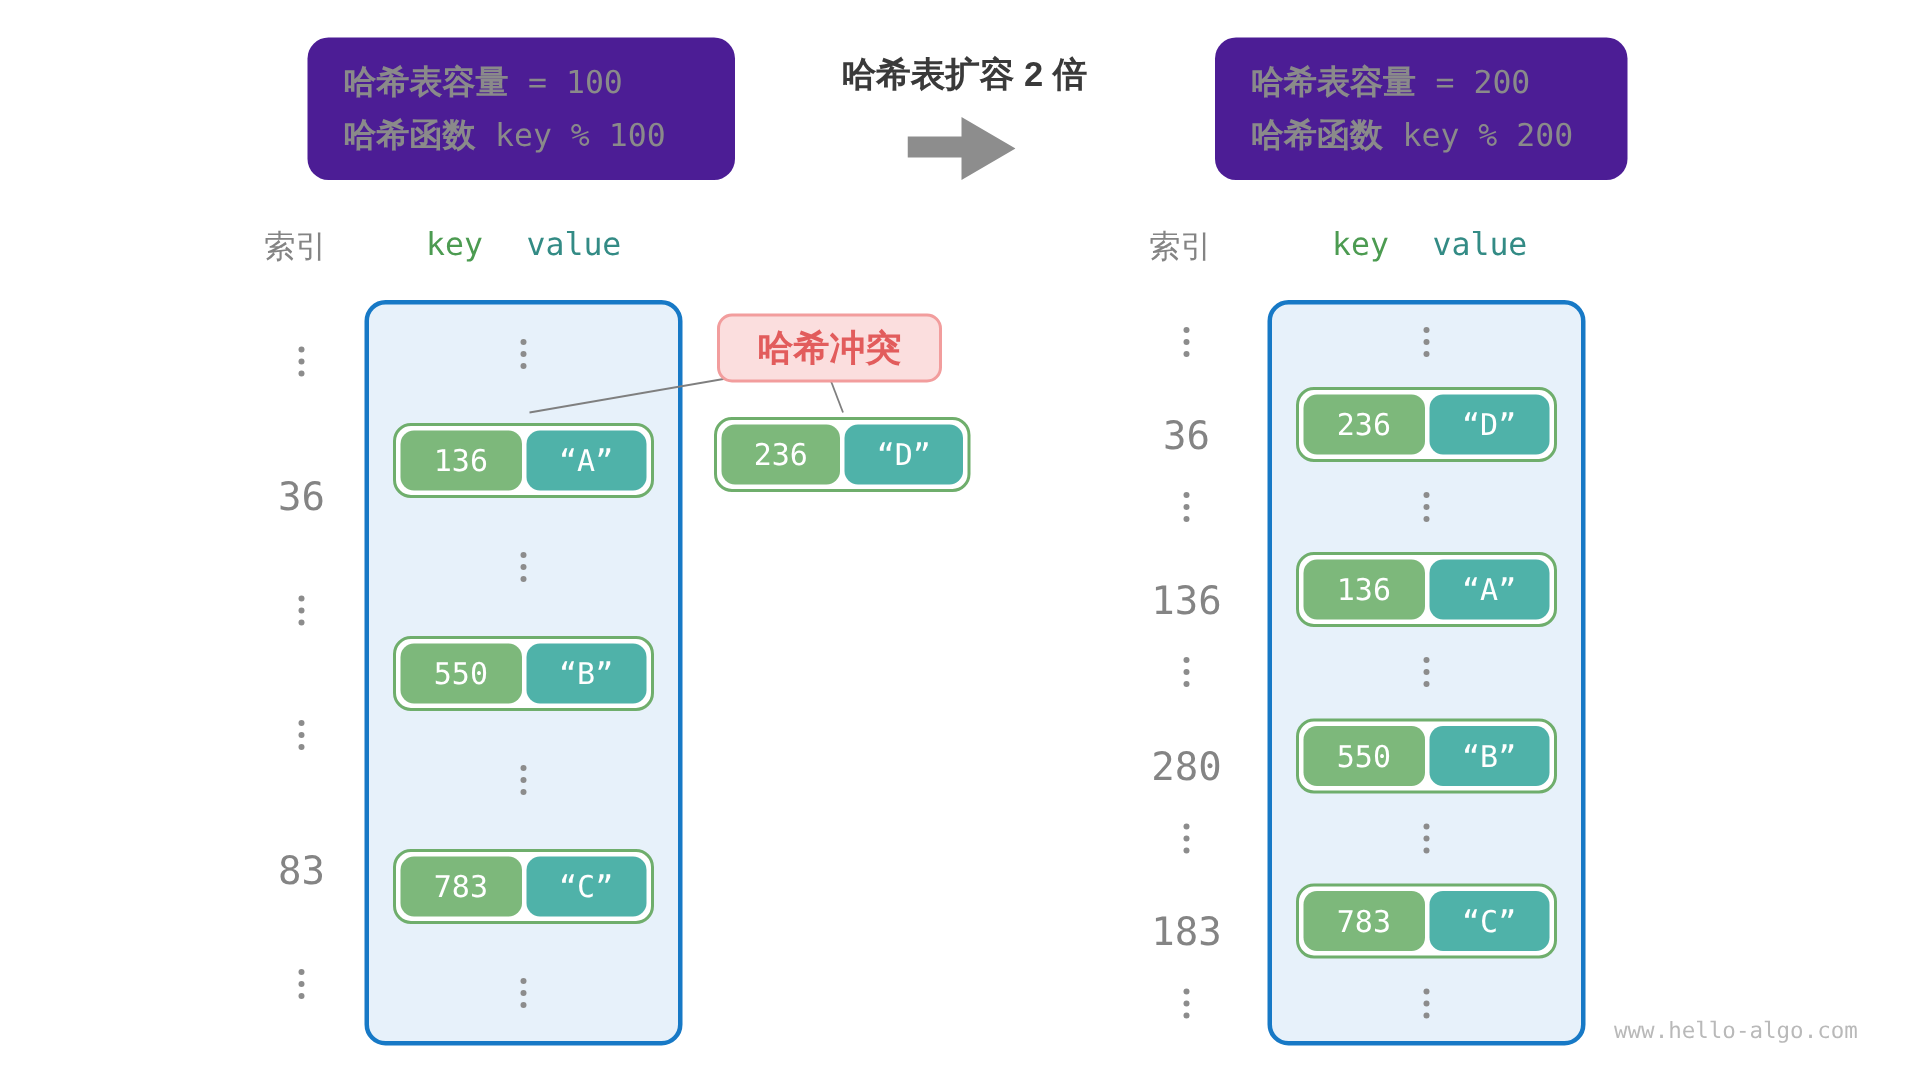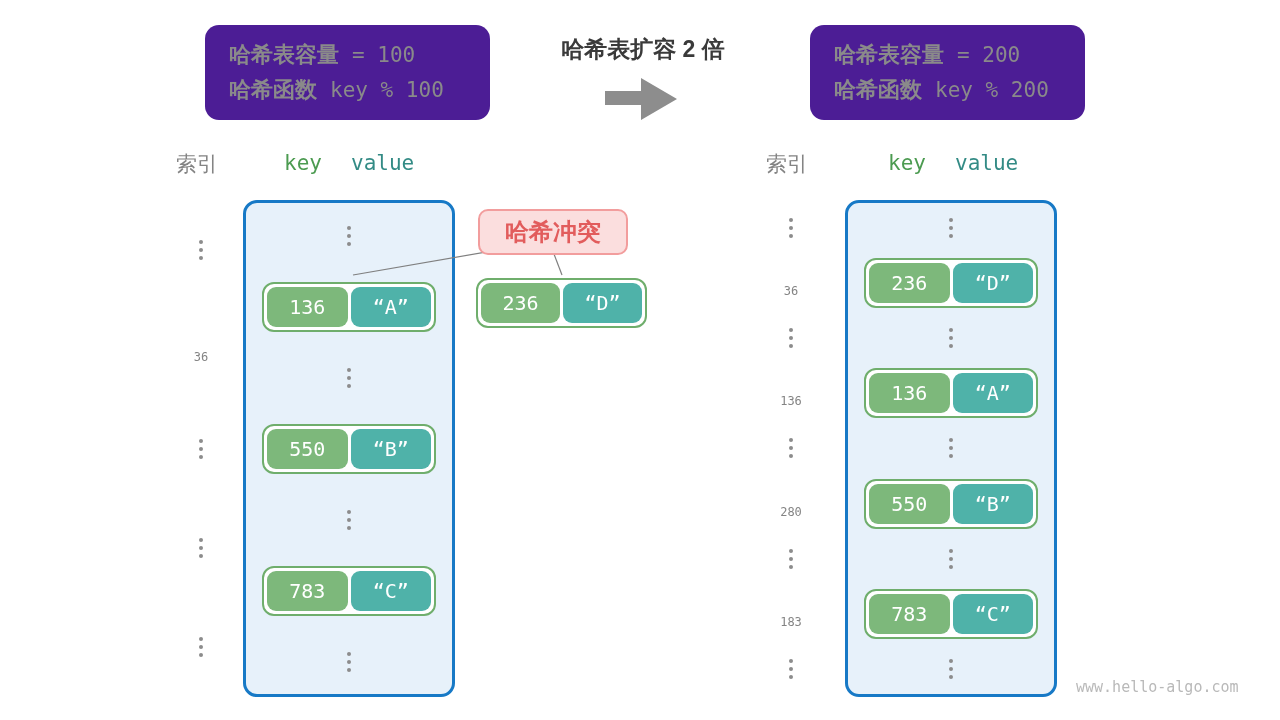--- a/index.html
+++ b/index.html
@@ -44,21 +44,21 @@
     border: 3px solid #1779c6;
     border-radius: 14px;
   }
 
   
   .rows-col { display: flex; flex-direction: column; }
   .row-cell { flex: 1; display: flex; align-items: center; justify-content: center; }
 
   .index-label {
     font-family: "DejaVu Sans Mono", monospace;
-    font-size: 12px; color: #848484; margin-top: 16px;
+    font-size: 26px; color: #848484; margin-top: 16px;
   }
 
   
   .pill {
     width: 174px; height: 50px;
     background: #ffffff;
     border: 2px solid #6fae6c;
     border-radius: 12px;
     display: flex;
     padding: 3px;
@@ -164,20 +164,23 @@
       </div>
     </div>
     <div class="row-cell">
       <div class="dots">
         <span class="dot"></span>
         <span class="dot"></span>
         <span class="dot"></span>
       </div>
     </div>
     <div class="row-cell">
+      <span class="index-label">83</span>
+    </div>
+    <div class="row-cell">
       <div class="dots">
         <span class="dot"></span>
         <span class="dot"></span>
         <span class="dot"></span>
       </div>
     </div>
   </div>
 <div id="left-entry-col" class="abs rows-col" style="left:243px; top:200px; width:212px; height:497px;">
     <div class="row-cell">
       <div class="dots">

